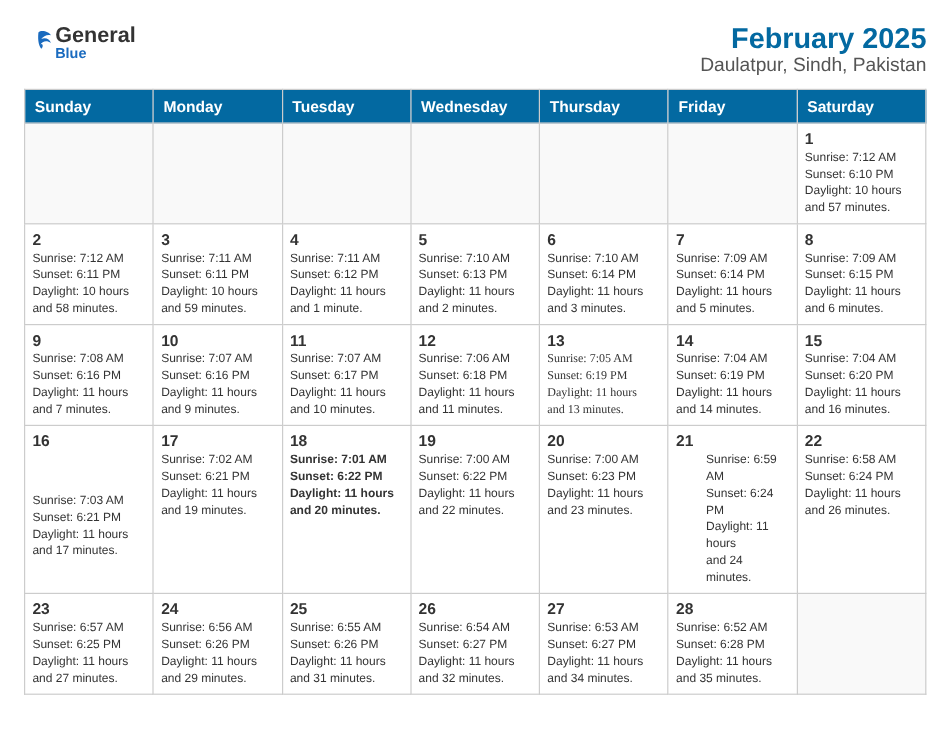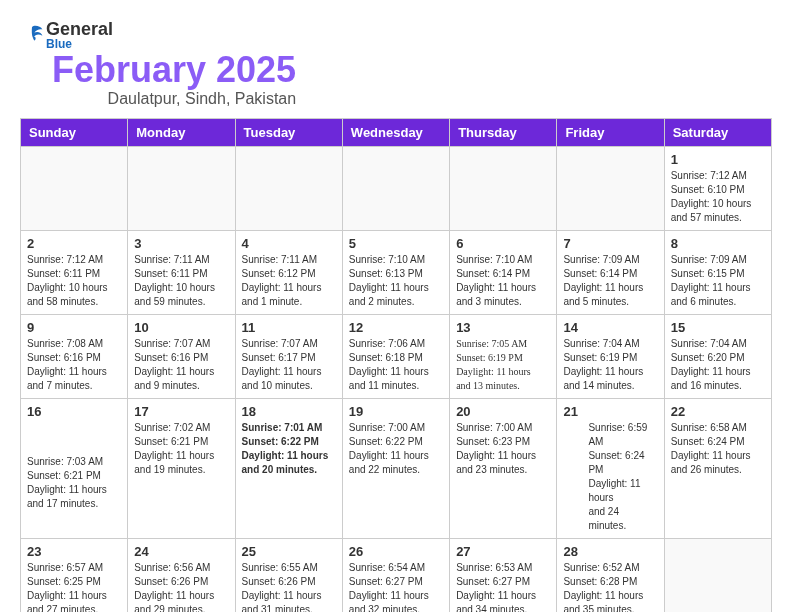--- a/index.html
+++ b/index.html
@@ -8,55 +8,54 @@
       background: #fff;
       width: 792px;
       min-height: 612px;
       padding: 20px;
     }
     .header-area {
       display: flex;
       justify-content: space-between;
       align-items: flex-start;
       margin-bottom: 10px;
-      flex-direction: column;
     }
     .logo-general {
       font-size: 18px;
       font-weight: bold;
       color: #333;
       line-height: 1;
     }
     .logo-blue {
       font-size: 12px;
       font-weight: bold;
       color: #1a6bbf;
       line-height: 1;
     }
     .title-area {
       text-align: right;
     }
     .month-title {
-      font-size: 36px;
-      font-weight: bold;
-      color: #8b5cf6;
+      font-size: 24px;
+      font-weight: bold;
+      color: #0369a1;
       line-height: 1.1;
       margin-left: 32px;
     }
     .location-title {
       font-size: 16px;
       color: #555;
     }
     .calendar {
       width: 100%;
       border-collapse: collapse;
       border: 1px solid #ccc;
     }
     .calendar th {
-      background-color: #6d28d9;
+      background-color: #0369a1;
       color: #fff;
       text-align: left;
       padding: 6px 8px;
       font-size: 13px;
       font-weight: bold;
       border: 1px solid #ccc;
     }
     .calendar td {
       vertical-align: top;
       border: 1px solid #ccc;

